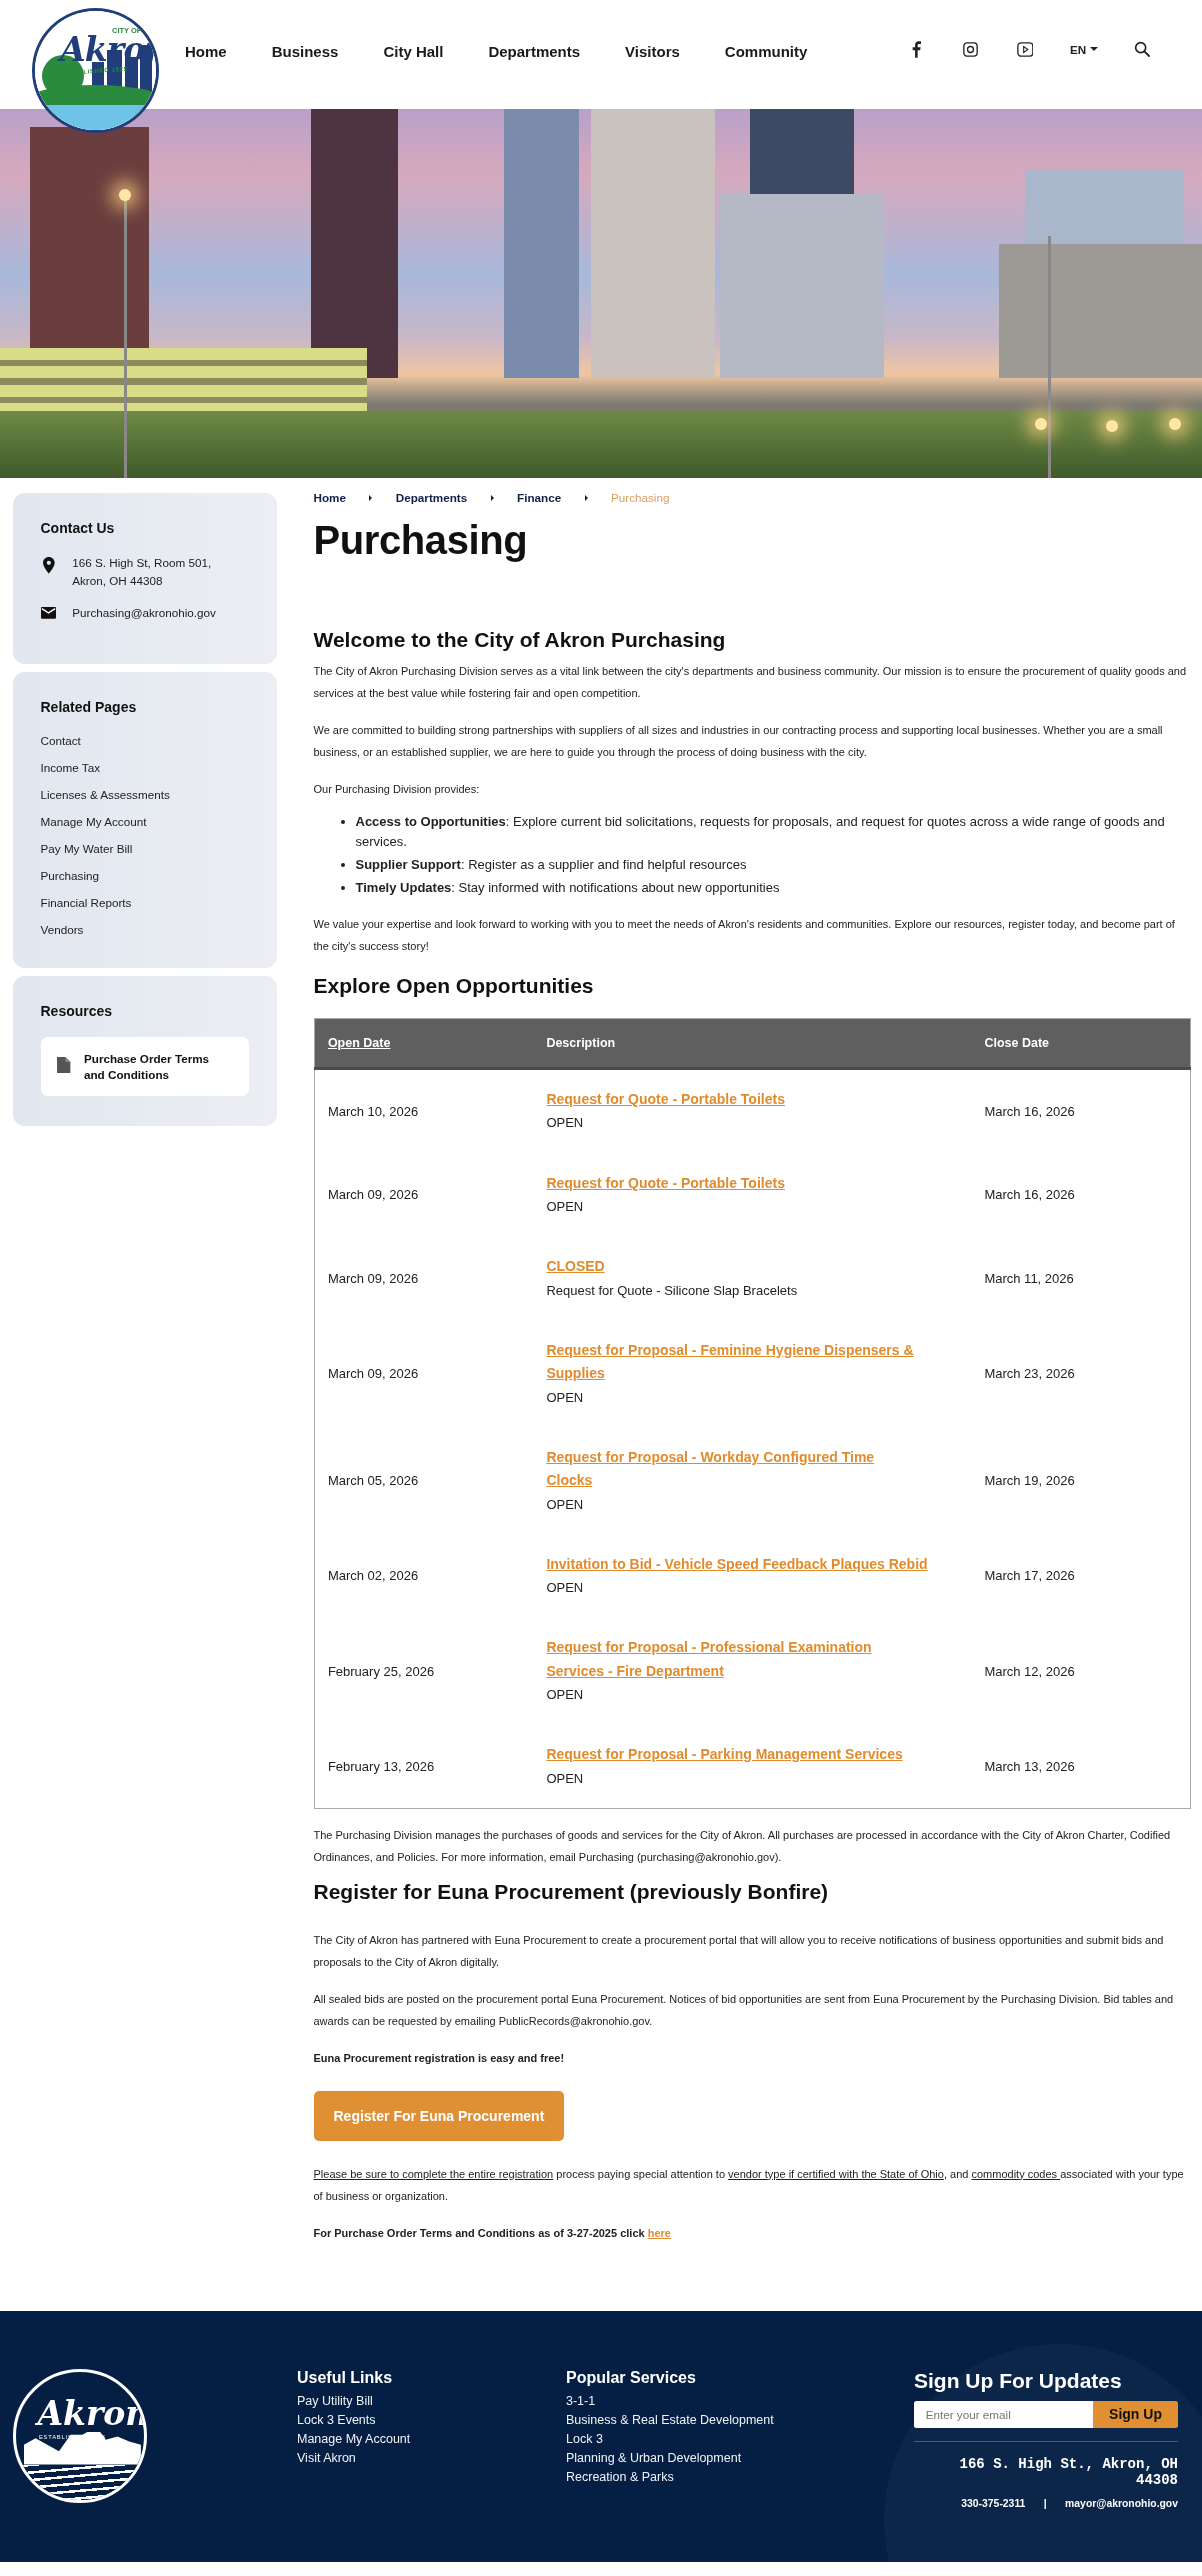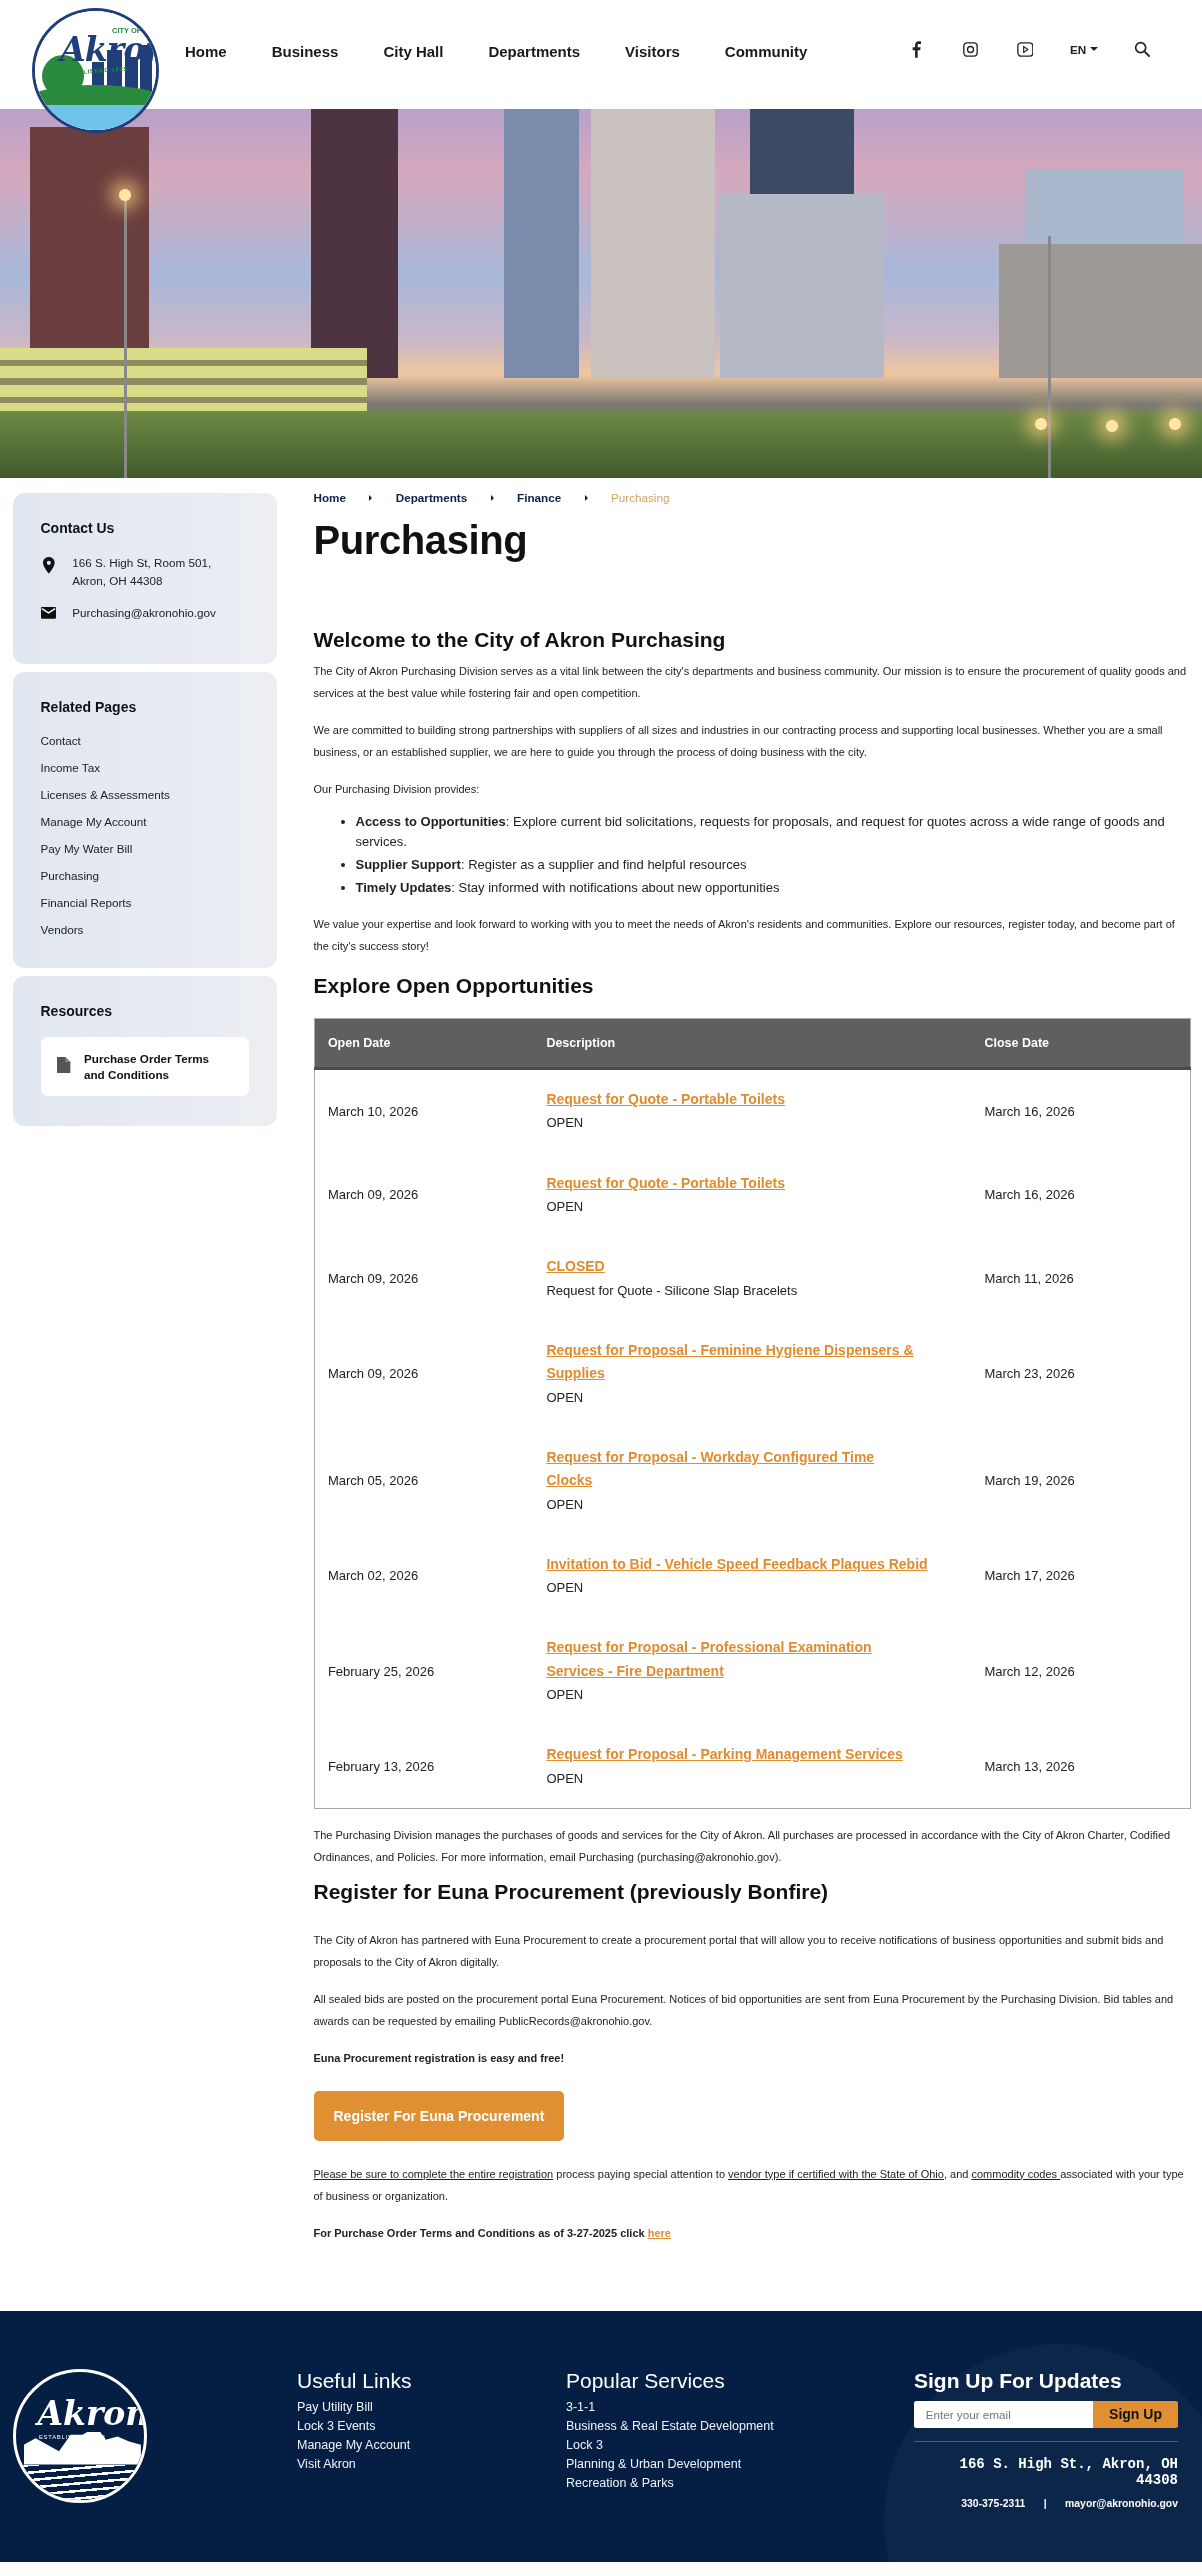--- a/index.html
+++ b/index.html
@@ -60,36 +60,36 @@
   p.body { font-size: 11px; line-height: 22px; color: #222; margin-top: 8.4px; }
   p.gap { margin-top: 15px; }
   ul.features { margin: 11.7px 0 0 42px; font-size: 13px; line-height: 20px; color: #222; }
   ul.features li { margin-bottom: 3.3px; }
 
   .opps-title { margin-top: 16.7px; }
   table.opps { width: 877px; border-collapse: collapse; margin-top: 20px; border: 0.8px solid #aaa; }
   table.opps thead th { background: #5f5f5f; color: #fff; text-align: left; font-size: 12.5px; font-weight: bold; padding: 16.7px 13.4px; border-bottom: 3.3px solid #4a4a4a; }
   table.opps td { padding: 18.4px 13.4px; font-size: 13px; color: #222; vertical-align: middle; line-height: 23.4px; }
   table.opps td.desc a { color: #e08c2e; font-weight: bold; font-size: 14px; text-decoration: underline; }
-  .col-open { width: 219px; } .col-close { width: 219px; }
+  .col-open { width: 219px; text-decoration: underline; } .col-close { width: 219px; }
 
   .btn-orange { display: inline-block; background: #e08f33; color: #fff; font-weight: bold; font-size: 14px; padding: 16.7px 20px; border-radius: 5px; border: none; margin-top: 22px; }
   .u { text-decoration: underline; }
   .orange-link { color: #e08c2e; text-decoration: underline; }
 
   
   .footer { position: relative; background: #051f44; height: 251px; overflow: hidden; }
   .footer .watermark { position: absolute; right: -33px; top: 33px; width: 351px; height: 351px; border-radius: 50%; background: rgba(255,255,255,0.03); }
   .flogo { position: absolute; left: 12.5px; top: 58px; width: 134px; height: 134px; border-radius: 50%; border: 3.3px solid #fff; background: #051f44; overflow: hidden; }
   .flogo .t { position: absolute; left: 22px; top: 22px; font-family: "DejaVu Serif", serif; font-style: italic; font-weight: bold; font-size: 33px; color: #fff; }
   .flogo .e { position: absolute; left: 23.4px; top: 62px; font-size: 5.8px; color: #fff; letter-spacing: 0.8px; }
   .flogo .s1 { position: absolute; bottom: 35px; left: 8.4px; width: 117px; height: 33px; background: #fff; clip-path: polygon(0 40%, 10% 20%, 20% 40%, 30% 60%, 40% 10%, 50% 10%, 55% 0, 65% 0, 70% 25%, 80% 15%, 90% 30%, 100% 40%, 100% 100%, 0 100%); }
   .flogo .s2 { position: absolute; bottom: 0; left: 0; right: 0; height: 35px; background: repeating-linear-gradient(175deg, #fff 0 2.5px, #051f44 2.5px 7.5px); }
   .fcol { position: absolute; top: 58px; color: #fff; }
-  .fcol h4 { font-size: 21px; font-weight: normal; margin-bottom: 5px; }
+  .fcol h4 { font-size: 16px; font-weight: bold; margin-bottom: 5px; }
   .fcol a { display: block; text-decoration: none; font-size: 12.5px; line-height: 19px; color: #f1f3f7; }
   .signup { position: absolute; right: 24px; top: 58px; width: 264px; color: #fff; }
   .signup h4 { font-size: 21px; font-weight: bold; margin-bottom: 8.4px; }
   .signup .form { display: flex; height: 27px; }
   .signup input { flex: 1; border: none; border-radius: 2.5px 0 0 2.5px; padding: 0 11.7px; font-size: 11.7px; font-family: "Liberation Sans", sans-serif; }
   .signup button { width: 85px; border: none; background: #e08f33; color: #111; font-weight: bold; font-size: 14px; border-radius: 0 2.5px 2.5px 0; font-family: "Liberation Sans", sans-serif; }
   .signup hr { border: none; border-top: 0.8px solid rgba(255,255,255,0.25); margin: 13.4px 0; }
   .signup .addr { text-align: right; font-weight: bold; font-size: 14px; font-family: Liberation Mono, monospace; }
   .signup .contact { text-align: right; font-weight: bold; font-size: 10.4px; margin-top: 10px; }
   .signup .contact .bar { margin: 0 18.4px; }

